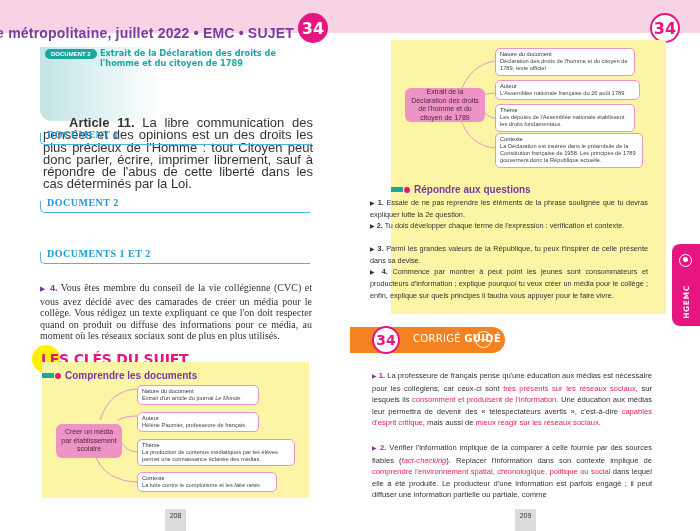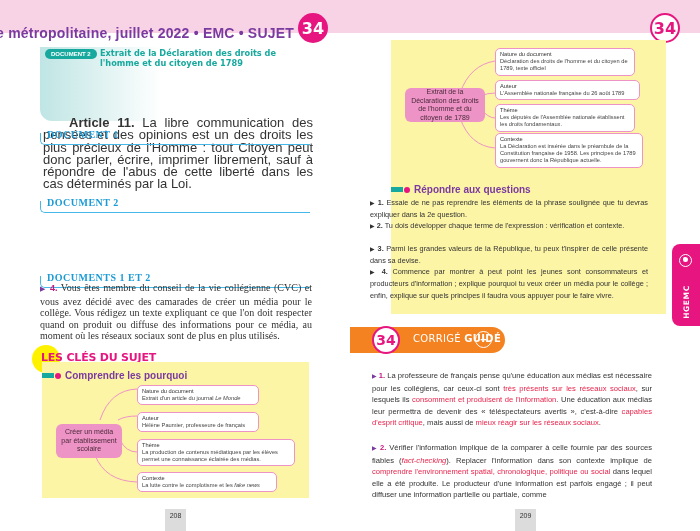--- a/index.html
+++ b/index.html
@@ -24,21 +24,21 @@
   .doc-body b { font-weight: bold; }
 
   .section-head { position: absolute; left: 40px; width: 270px; height: 12px; border-left: 1.5px solid #45b8e8; border-bottom: 1.5px solid #45b8e8; border-radius: 0 0 0 5px; }
   .section-head span { position: absolute; left: 6px; top: -4px; font-size: 10px; font-weight: bold; color: #1b9bd6; letter-spacing: 0.5px; font-family: Liberation Serif, serif; }
   .q { position: absolute; left: 40px; width: 272px; font-family: "Liberation Serif", serif; font-size: 10px; line-height: 11.6px; color: #333; }
   .q .num { color: #c3187d; font-family: "Liberation Sans", sans-serif; font-weight: bold; font-size: 9px; }
   .q .arrow { color: #7a3aa0; font-size: 7px; }
 
   
   .cles-dot { position: absolute; left: 32px; top: 345px; width: 28px; height: 28px; border-radius: 50%; background: #fff200; }
-  .cles-title { position: absolute; left: 41px; top: 351px; font-size: 11px; font-weight: bold; color: #e6157f; font-family: "DejaVu Sans", sans-serif; letter-spacing: -0.2px; }
+  .cles-title { position: absolute; left: 41px; top: 351px; font-size: 14px; font-weight: bold; color: #e6157f; font-family: "DejaVu Sans", sans-serif; letter-spacing: -0.2px; }
   .yellow-box { position: absolute; background: #fdf5a6; }
   .sub-head { position: absolute; font-size: 10px; font-weight: bold; color: #7a3aa0; display: flex; align-items: center; gap: 4px; text-align: right; }
   .sub-head .bar { display: inline-block; width: 12px; height: 5px; background: #18a99e; }
   .sub-head .dot { display: inline-block; width: 6px; height: 6px; border-radius: 50%; background: #e6157f; margin-left: -3px; }
 
   .mm-center { position: absolute; background: #ee93c6; border-radius: 6px; font-size: 7px; color: #4a2a3a; text-align: center; display: flex; align-items: center; justify-content: center; line-height: 8.5px; padding: 2px 4px; }
   .mm-node { position: absolute; background: #fff; border: 1.2px solid #ee93c6; border-radius: 5px; font-size: 5.7px; line-height: 7px; color: #444; padding: 2px 4px; }
   .mm-node .t { color: #333; display: block; }
   .mm-lines { position: absolute; left: 0; top: 0; }
 
@@ -78,32 +78,32 @@
   <div class="doc-body"><b>Article 11.</b> <span>La libre communication des pensées et des opinions est un des droits les plus précieux de l'Homme : tout Citoyen peut donc parler, écrire, imprimer librement, sauf à répondre de l'abus de cette liberté dans les cas déterminés par la Loi.</span></div>
 
   <div class="section-head" style="top:133px;">
       <span>DOCUMENT 1</span>
     </div>
 
   <div class="section-head" style="top:201px;">
       <span>DOCUMENT 2</span>
     </div>
 
-  <div class="section-head" style="top:276px;">
+  <div class="section-head" style="top:252px;">
       <span>DOCUMENTS 1 ET 2</span>
     </div>
   <div class="q" style="top:282px; text-align:justify;"><span class="arrow">▶</span> <span class="num">4.</span> <span>Vous êtes membre du conseil de la vie collégienne (CVC) et vous avez décidé avec des camarades de créer un média pour le collège. Vous rédigez un texte expliquant ce que l'on doit respecter quand on produit ou diffuse des informations pour ce média, au moment où les réseaux sociaux sont de plus en plus utilisés.</span></div>
 
   <div class="cles-dot"></div>
   <div class="cles-title">LES CLÉS DU SUJET</div>
   <div class="yellow-box" style="left:42px; top:362px; width:267px; height:136px;"></div>
   <div class="sub-head" style="left:42px; top:370px;">
     <span class="bar"></span>
       <span class="dot"></span>
-    <span>Comprendre les pourquoi</span>
+    <span>Comprendre les documents</span>
   </div>
 
   <svg class="mm-lines" width="350" height="531">
     <path d="M100 420 Q110 390 137 389" stroke="#ee93c6" stroke-width="1" fill="none"></path>
     <path d="M118 420 Q125 416 137 416" stroke="#ee93c6" stroke-width="1" fill="none"></path>
     <path d="M120 440 Q126 452 137 452" stroke="#ee93c6" stroke-width="1" fill="none"></path>
     <path d="M95 455 Q105 481 137 482" stroke="#ee93c6" stroke-width="1" fill="none"></path>
   </svg>
   <div class="mm-center" style="left:56px; top:424px; width:66px; height:34px;">Créer un média par établissement scolaire</div>
   <div class="mm-node" style="left:137px; top:385px; width:122px; height:20px;"><span class="t">Nature du document</span><span>Extrait d'un article du journal </span><i>Le Monde</i></div>
@@ -130,21 +130,21 @@
 <div class="mm-node" style="left:495px; top:48px; width:140px; height:28px;"><span class="t">Nature du document</span><span>Déclaration des droits de l'homme et du citoyen de 1789, texte officiel</span></div>
 <div class="mm-node" style="left:495px; top:80px; width:145px; height:20px;"><span class="t">Auteur</span><span>L'Assemblée nationale française du 26 août 1789</span></div>
 <div class="mm-node" style="left:495px; top:104px; width:140px; height:28px;"><span class="t">Thème</span><span>Les députés de l'Assemblée nationale établissent les droits fondamentaux.</span></div>
 <div class="mm-node" style="left:495px; top:133px; width:148px; height:35px;"><span class="t">Contexte</span><span>La Déclaration est insérée dans le préambule de la Constitution française de 1958. Les principes de 1789 gouvernent donc la République actuelle.</span></div>
 
 <div class="sub-head" style="left:391px; top:184px;">
   <span class="bar"></span>
     <span class="dot"></span>
   <span>Répondre aux questions</span>
 </div>
-<div class="guide-q" style="top:197px;"><span class="arrow">▶</span> <span class="num">1.</span> <span>Essaie de ne pas reprendre les éléments de la phrase soulignée que tu devras expliquer dans la 2e question.</span></div>
+<div class="guide-q" style="top:197px;"><span class="arrow">▶</span> <span class="num">1.</span> <span>Essaie de ne pas reprendre les éléments de la phrase soulignée que tu devras expliquer lutte la 2e question.</span></div>
 <div class="guide-q" style="top:220px;"><span class="arrow">▶</span> <span class="num">2.</span> <span>Tu dois développer chaque terme de l'expression : vérification et contexte.</span></div>
 <div class="guide-q" style="top:243px;"><span class="arrow">▶</span> <span class="num">3.</span> <span>Parmi les grandes valeurs de la République, tu peux t'inspirer de celle présente dans sa devise.</span></div>
 <div class="guide-q" style="top:266px;"><span class="arrow">▶</span> <span class="num">4.</span> <span>Commence par montrer à peut point les jeunes sont consommateurs et producteurs d'information ; explique pourquoi tu veux créer un média pour le collège ; enfin, explique sur quels principes il faudra vous appuyer pour le faire vivre.</span></div>
 
 <div class="orange-bar"></div>
 <div class="orange-badge">34</div>
 <div class="orange-title"><span>CORRIGÉ </span><b>GUIDÉ</b></div>
 <div class="compass">+</div>
 
 <div class="answer" style="top:370px;">

